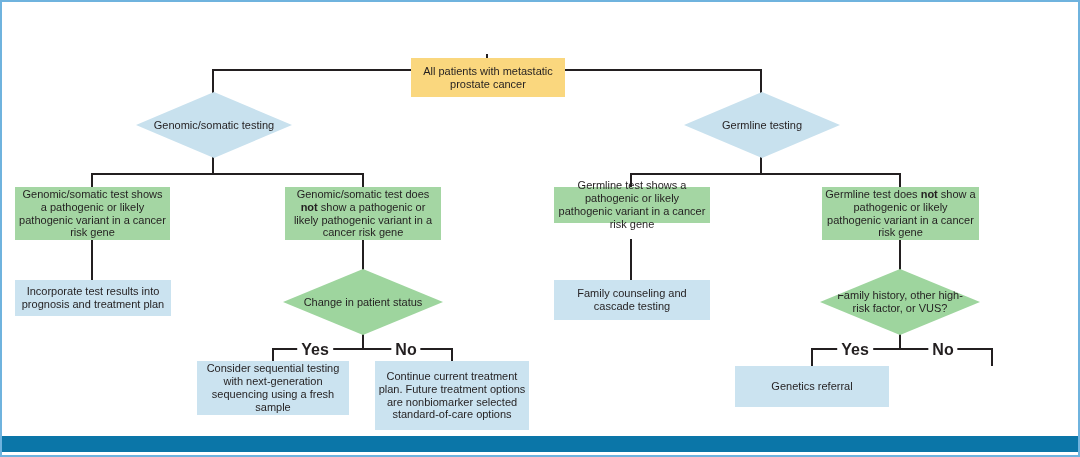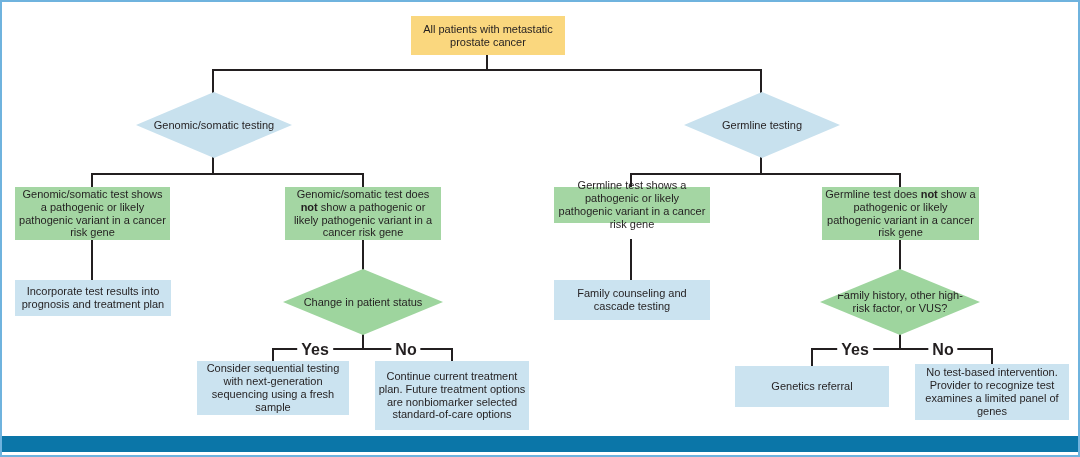--- a/index.html
+++ b/index.html
@@ -14,21 +14,21 @@
     overflow:hidden;
   }
   .node {
     position:absolute;
     display:flex; align-items:center; justify-content:center;
     text-align:center;
     font-size:11px; line-height:1.18;
     box-sizing:border-box;
     padding:2px 3px;
   }
-  .rect-orange { background:#fad77e; }
+  .rect-orange { background:#fad77e;margin-top:42px; }
   .rect-green  { background:#a4d6a3; }
   .rect-blue   { background:#cbe3f0; }
   .diamond     { clip-path:polygon(50% 0,100% 50%,50% 100%,0 50%); padding:2px 14px; }
   .diamond-blue  { background:#c8e1ee; }
   .diamond-green { background:#9ed59e; }
   .hline,.vline { position:absolute; background:#231f20; }
   .hline { height:2px; }
   .vline { width:2px; }
   .branch-label {
     position:absolute;
@@ -129,19 +129,16 @@
   </div>
 
   <div class="node rect-blue" style="left:373px;top:359px;width:154px;height:69px;">
     <div>Continue current treatment plan. Future treatment options are nonbiomarker selected standard-of-care options</div>
   </div>
 
   <div class="node rect-blue" style="left:733px;top:364px;width:154px;height:41px;">
     <div>Genetics referral</div>
   </div>
 
-  <div class="node rect-blue" style="left:913px;top:362px;width:154px;height:56px;">
-    <div>No test-based intervention. Provider to recognize test examines a limited panel of genes</div>
-  </div>
 
   <div class="bottom-bar"></div>
 
 </div>
 
 </body></html>

